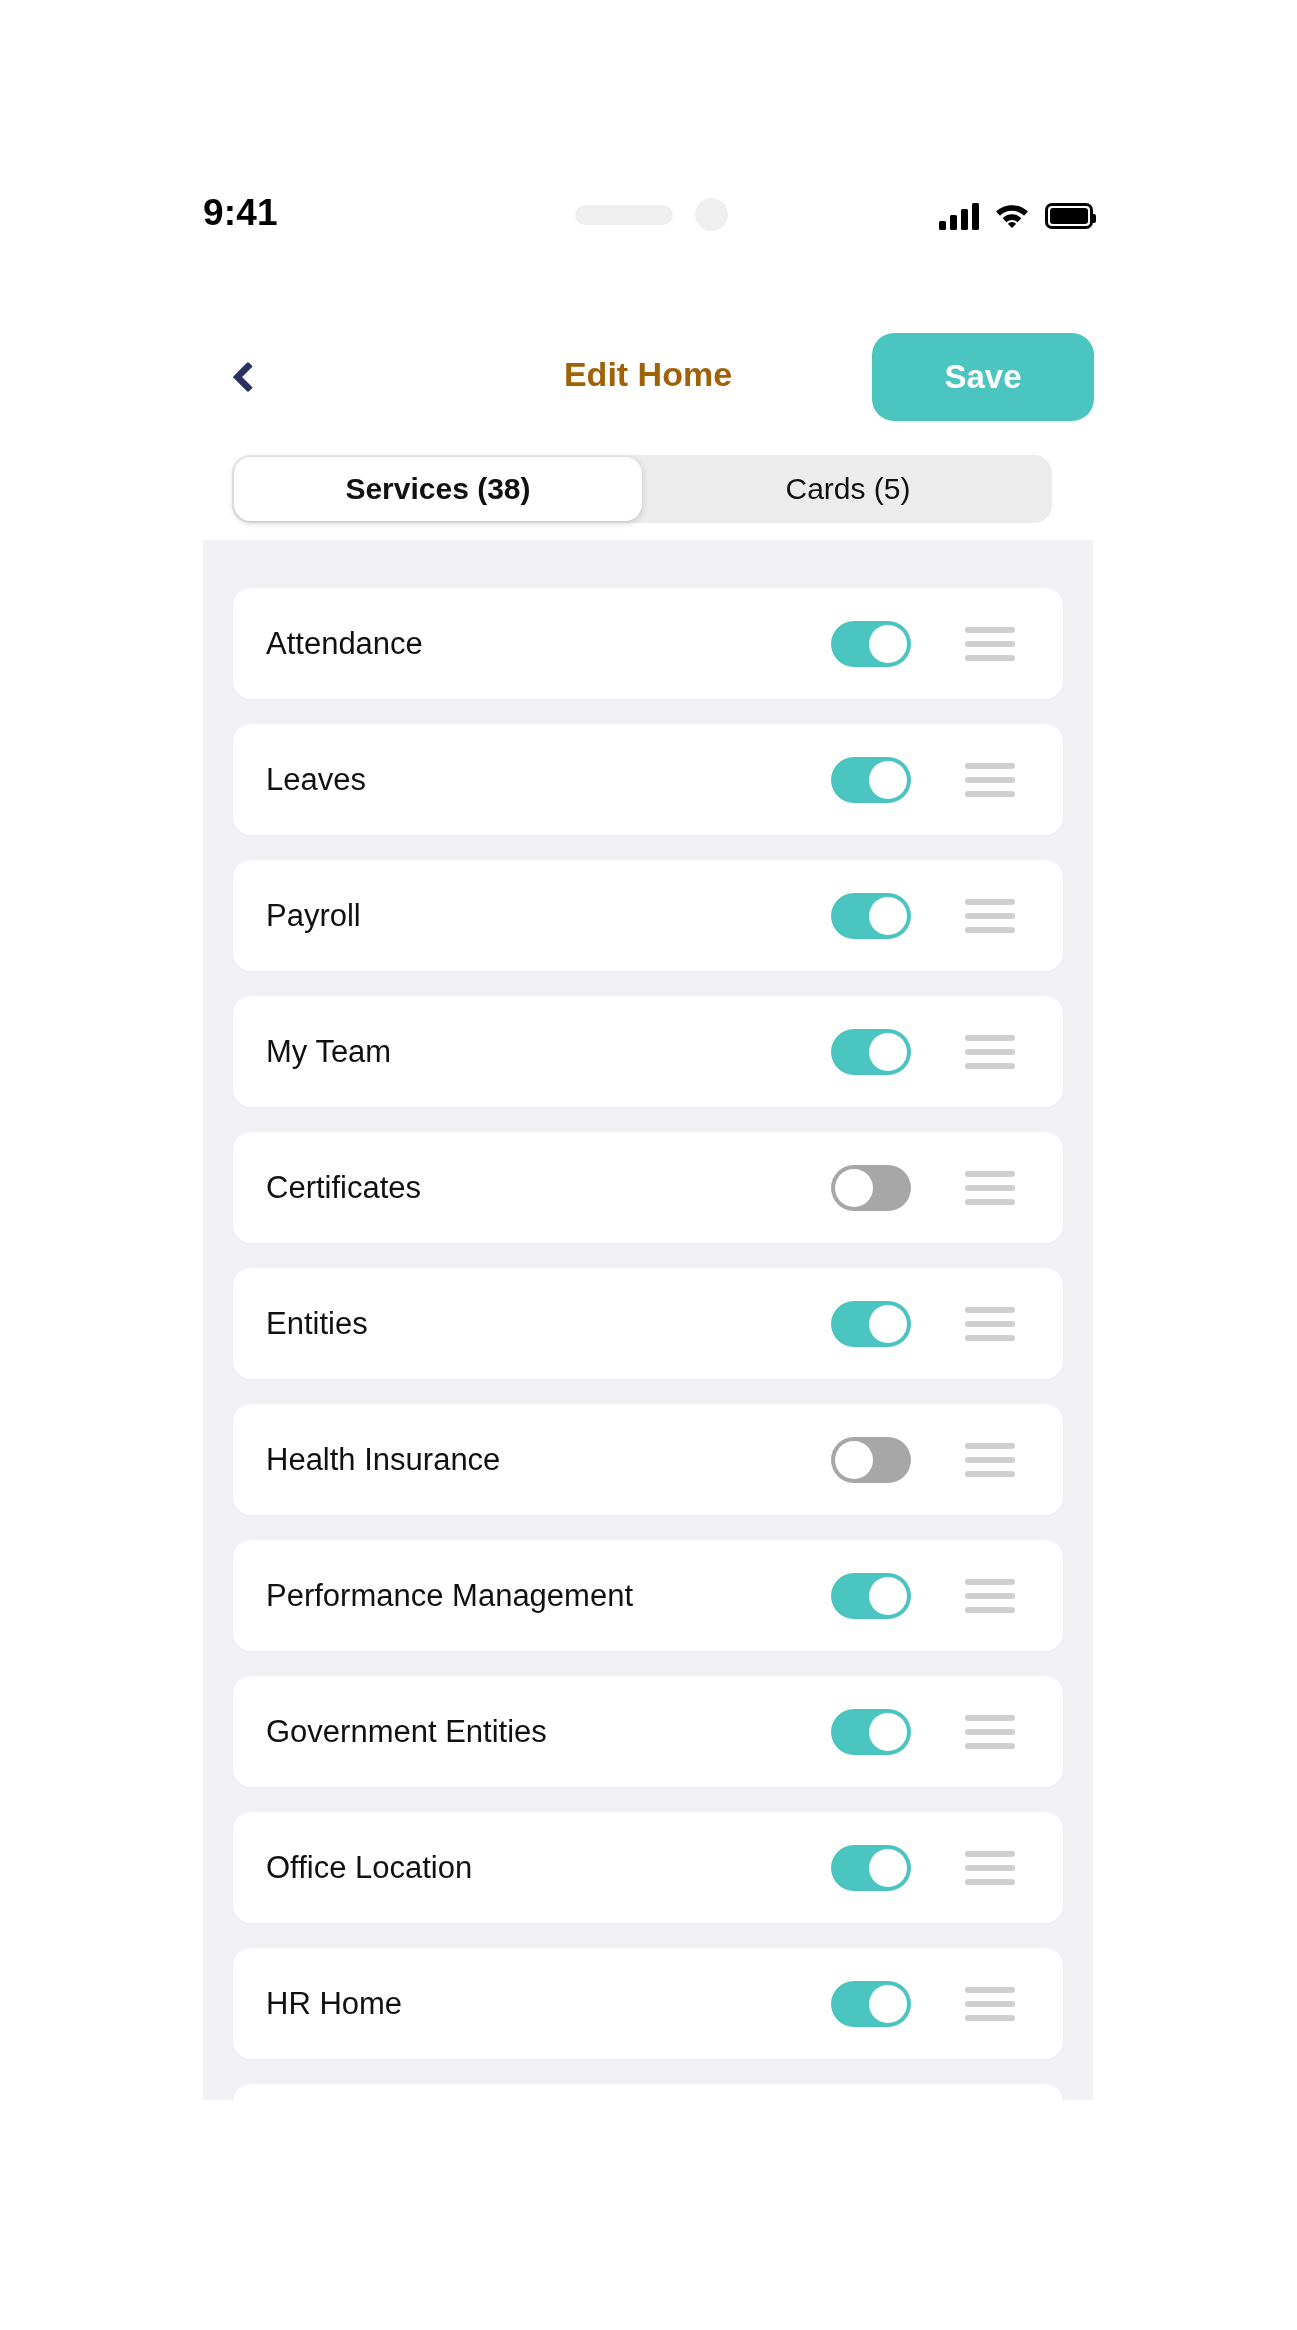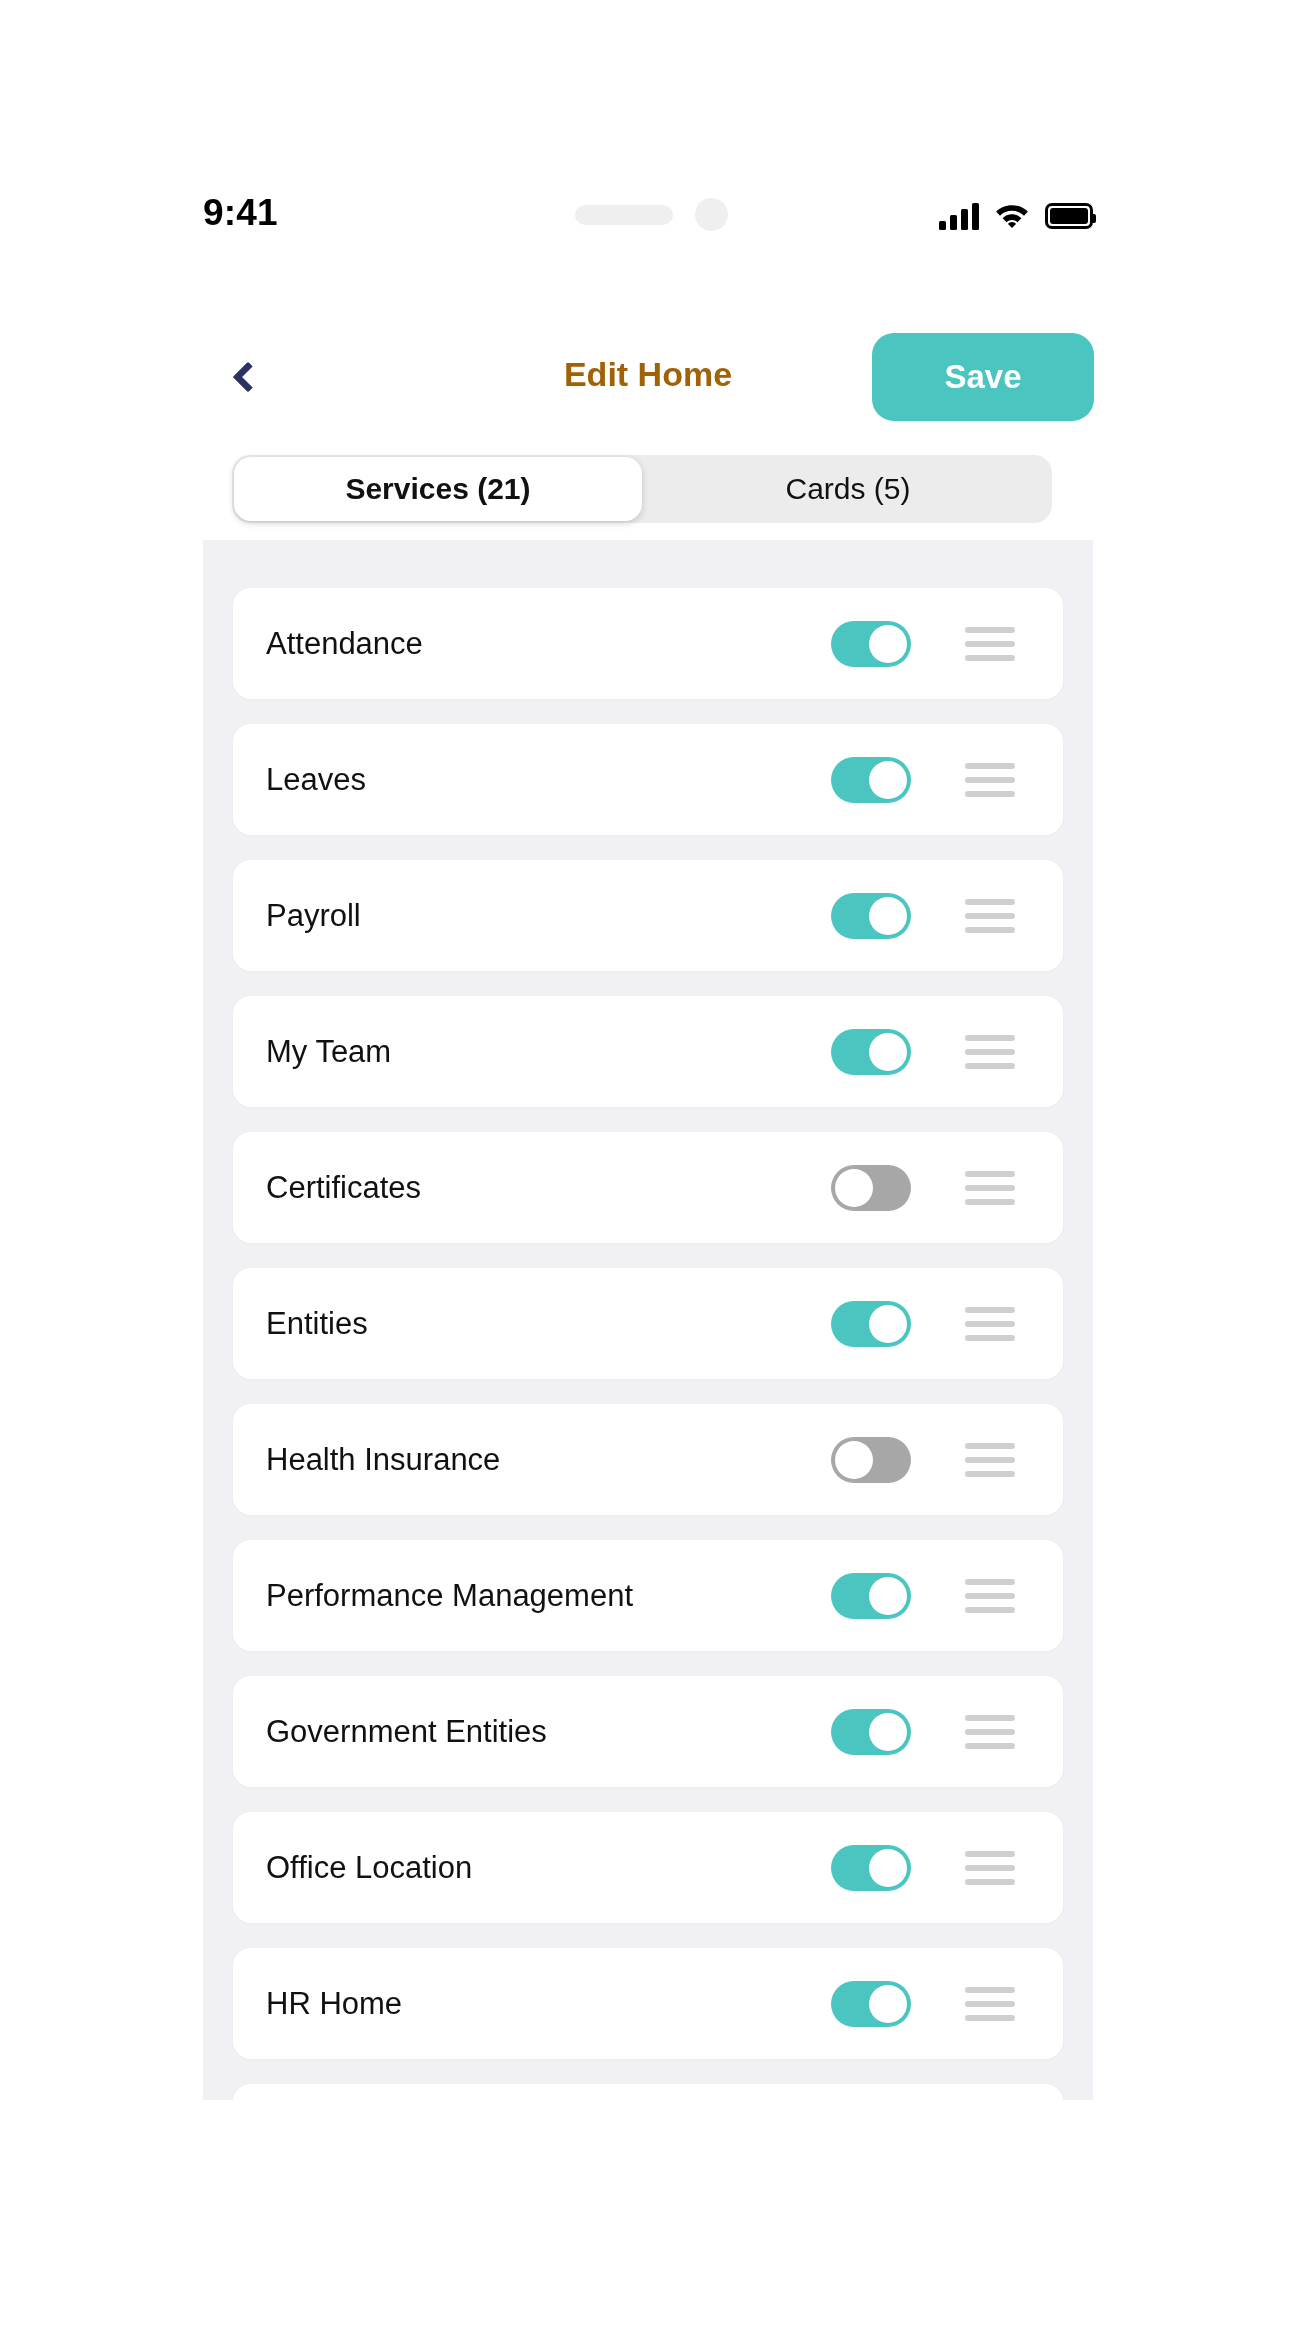--- a/index.html
+++ b/index.html
@@ -229,21 +229,21 @@
 
   <div class="nav">
     <div class="back-btn">
       <div class="chev"></div>
     </div>
     <div class="nav-title">Edit Home</div>
     <button class="save-btn">Save</button>
   </div>
 
   <div class="tabs">
-    <button class="tab active">Services (21)</button>
+    <button class="tab active">Services (38)</button>
     <button class="tab">Cards (5)</button>
   </div>
 
   <div class="list-panel">
     <div class="list-inner" id="list-inner">
         <div class="row">
           <div class="row-label">Attendance</div>
           <div class="toggle on">
             <div class="knob"></div>
           </div>

